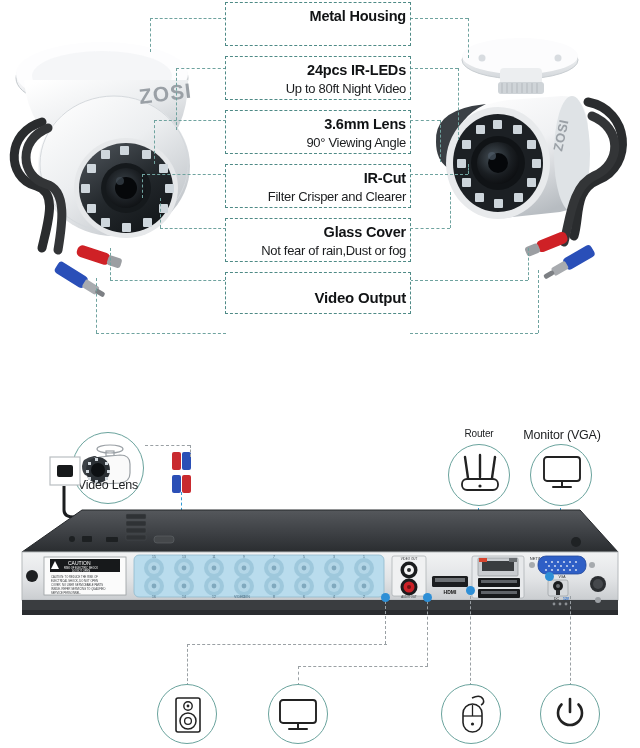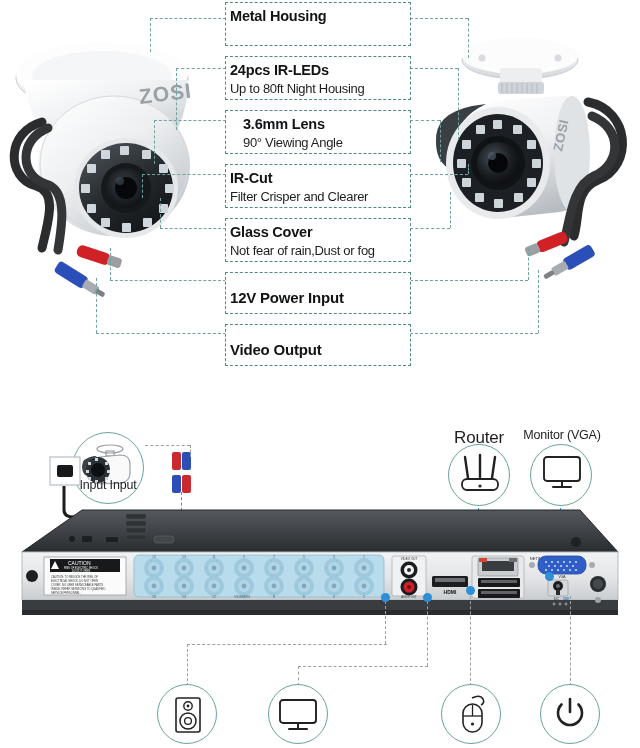--- a/index.html
+++ b/index.html
@@ -25,21 +25,21 @@
   }
 
   .callout-stack {
     position: absolute;
     left: 225px; top: 2px;
     width: 186px;
   }
   .callout-box {
     border: 1.6px dashed #4e8a86;
     background: #ffffff;
-    text-align: left;
+    text-align: right;
     padding: 5px 4px 6px;
     margin-bottom: 10px;
     position: relative;
     z-index: 6;
   }
   .callout-title {
     font-size: 14.5px;
     font-weight: bold;
     color: #111315;
     line-height: 1.22;
@@ -332,41 +332,38 @@
     <div class="leader-v" style="left:538px; top:270px; height:63px;"></div>
 
     <div class="callout-stack">
 
       <div class="callout-box" style="height:44px;">
         <div class="callout-title">Metal Housing</div>
       </div>
 
       <div class="callout-box" style="height:44px;">
         <div class="callout-title">24pcs IR-LEDs</div>
-        <div class="callout-sub">Up to 80ft Night Housing</div>
+        <div class="callout-sub">Up to 80ft Night Video</div>
       </div>
 
       <div class="callout-box" style="height:44px;padding-left:17px;">
         <div class="callout-title">3.6mm Lens</div>
         <div class="callout-sub">90° Viewing Angle</div>
       </div>
 
       <div class="callout-box" style="height:44px;">
         <div class="callout-title">IR-Cut</div>
         <div class="callout-sub">Filter Crisper and Clearer</div>
       </div>
 
       <div class="callout-box" style="height:44px;">
         <div class="callout-title">Glass Cover</div>
         <div class="callout-sub">Not fear of rain,Dust or fog</div>
       </div>
 
-      <div class="callout-box single" style="height:42px;">
-        <div class="callout-title" style="margin-top:6px;">12V  Power Input</div>
-      </div>
 
       <div class="callout-box single" style="height:42px;">
         <div class="callout-title" style="margin-top:6px;">Video Output</div>
       </div>
 
     </div>
   </div>
 
   <div id="section-dvr">
 
@@ -384,21 +381,21 @@
             <rect x="25" y="22" width="3" height="3"></rect>
           <rect x="27" y="30" width="3" height="3"></rect>
             <rect x="25" y="37" width="3" height="3"></rect>
           <rect x="15" y="40" width="3" height="3"></rect>
             <rect x="8" y="37" width="3" height="3"></rect>
           <rect x="6" y="30" width="3" height="3"></rect>
             <rect x="8" y="22" width="3" height="3"></rect>
         </g>
       </svg>
     </div>
-    <div class="node-label" style="left:68px; top:78px; width:80px; font-size:12.5px;">Input Input</div>
+    <div class="node-label" style="left:68px; top:78px; width:80px; font-size:12.5px;">Video Lens</div>
 
     <div style="position:absolute; left:48px; top:55px;">
       <svg width="36" height="34" viewBox="0 0 36 34">
         <rect x="2" y="2" width="30" height="28" fill="#ffffff" stroke="#b9bec2" stroke-width="1.2"></rect>
         <rect x="9" y="10" width="16" height="12" rx="2" fill="#17191b"></rect>
       </svg>
     </div>
     <svg style="position:absolute; left:60px; top:86px;" width="110" height="40">
       <path d="M4 0 L4 24 Q4 31 14 31 L78 31" stroke="#1b1d1f" stroke-width="3" fill="none"></path>
       <rect x="72" y="27" width="14" height="8" rx="2" fill="#17191b"></rect>
@@ -421,21 +418,21 @@
     <div class="node-circle" style="left:448px; top:44px; width:62px; height:62px;"></div>
     <div style="position:absolute; left:459px; top:52px;">
       <svg width="42" height="44" viewBox="0 0 42 44">
         <line x1="9" y1="26" x2="6" y2="5" stroke="#222" stroke-width="2.4" stroke-linecap="round"></line>
         <line x1="21" y1="25" x2="21" y2="3" stroke="#222" stroke-width="2.4" stroke-linecap="round"></line>
         <line x1="33" y1="26" x2="36" y2="5" stroke="#222" stroke-width="2.4" stroke-linecap="round"></line>
         <rect x="3" y="27" width="36" height="11" rx="5" fill="#ffffff" stroke="#222" stroke-width="1.8"></rect>
         <circle cx="21" cy="34" r="1.6" fill="#222"></circle>
       </svg>
     </div>
-    <div class="node-label" style="left:440px; top:28px; width:78px; font-size:17px;">Router</div>
+    <div class="node-label" style="left:440px; top:28px; width:78px; font-size:10px;">Router</div>
     <div class="dashline dashline-blue" style="left:478px; top:108px; height:38px;"></div>
     <div class="dot-blue" style="left:474px; top:140px;"></div>
 
     <div class="node-circle" style="left:530px; top:44px; width:62px; height:62px;"></div>
     <div style="position:absolute; left:542px; top:55px;">
       <svg width="40" height="38" viewBox="0 0 40 38">
         <rect x="2" y="2" width="36" height="24" rx="3" fill="#ffffff" stroke="#222" stroke-width="1.9"></rect>
         <line x1="20" y1="26" x2="20" y2="32" stroke="#222" stroke-width="2"></line>
         <line x1="11" y1="32" x2="29" y2="32" stroke="#222" stroke-width="2" stroke-linecap="round"></line>
       </svg>

